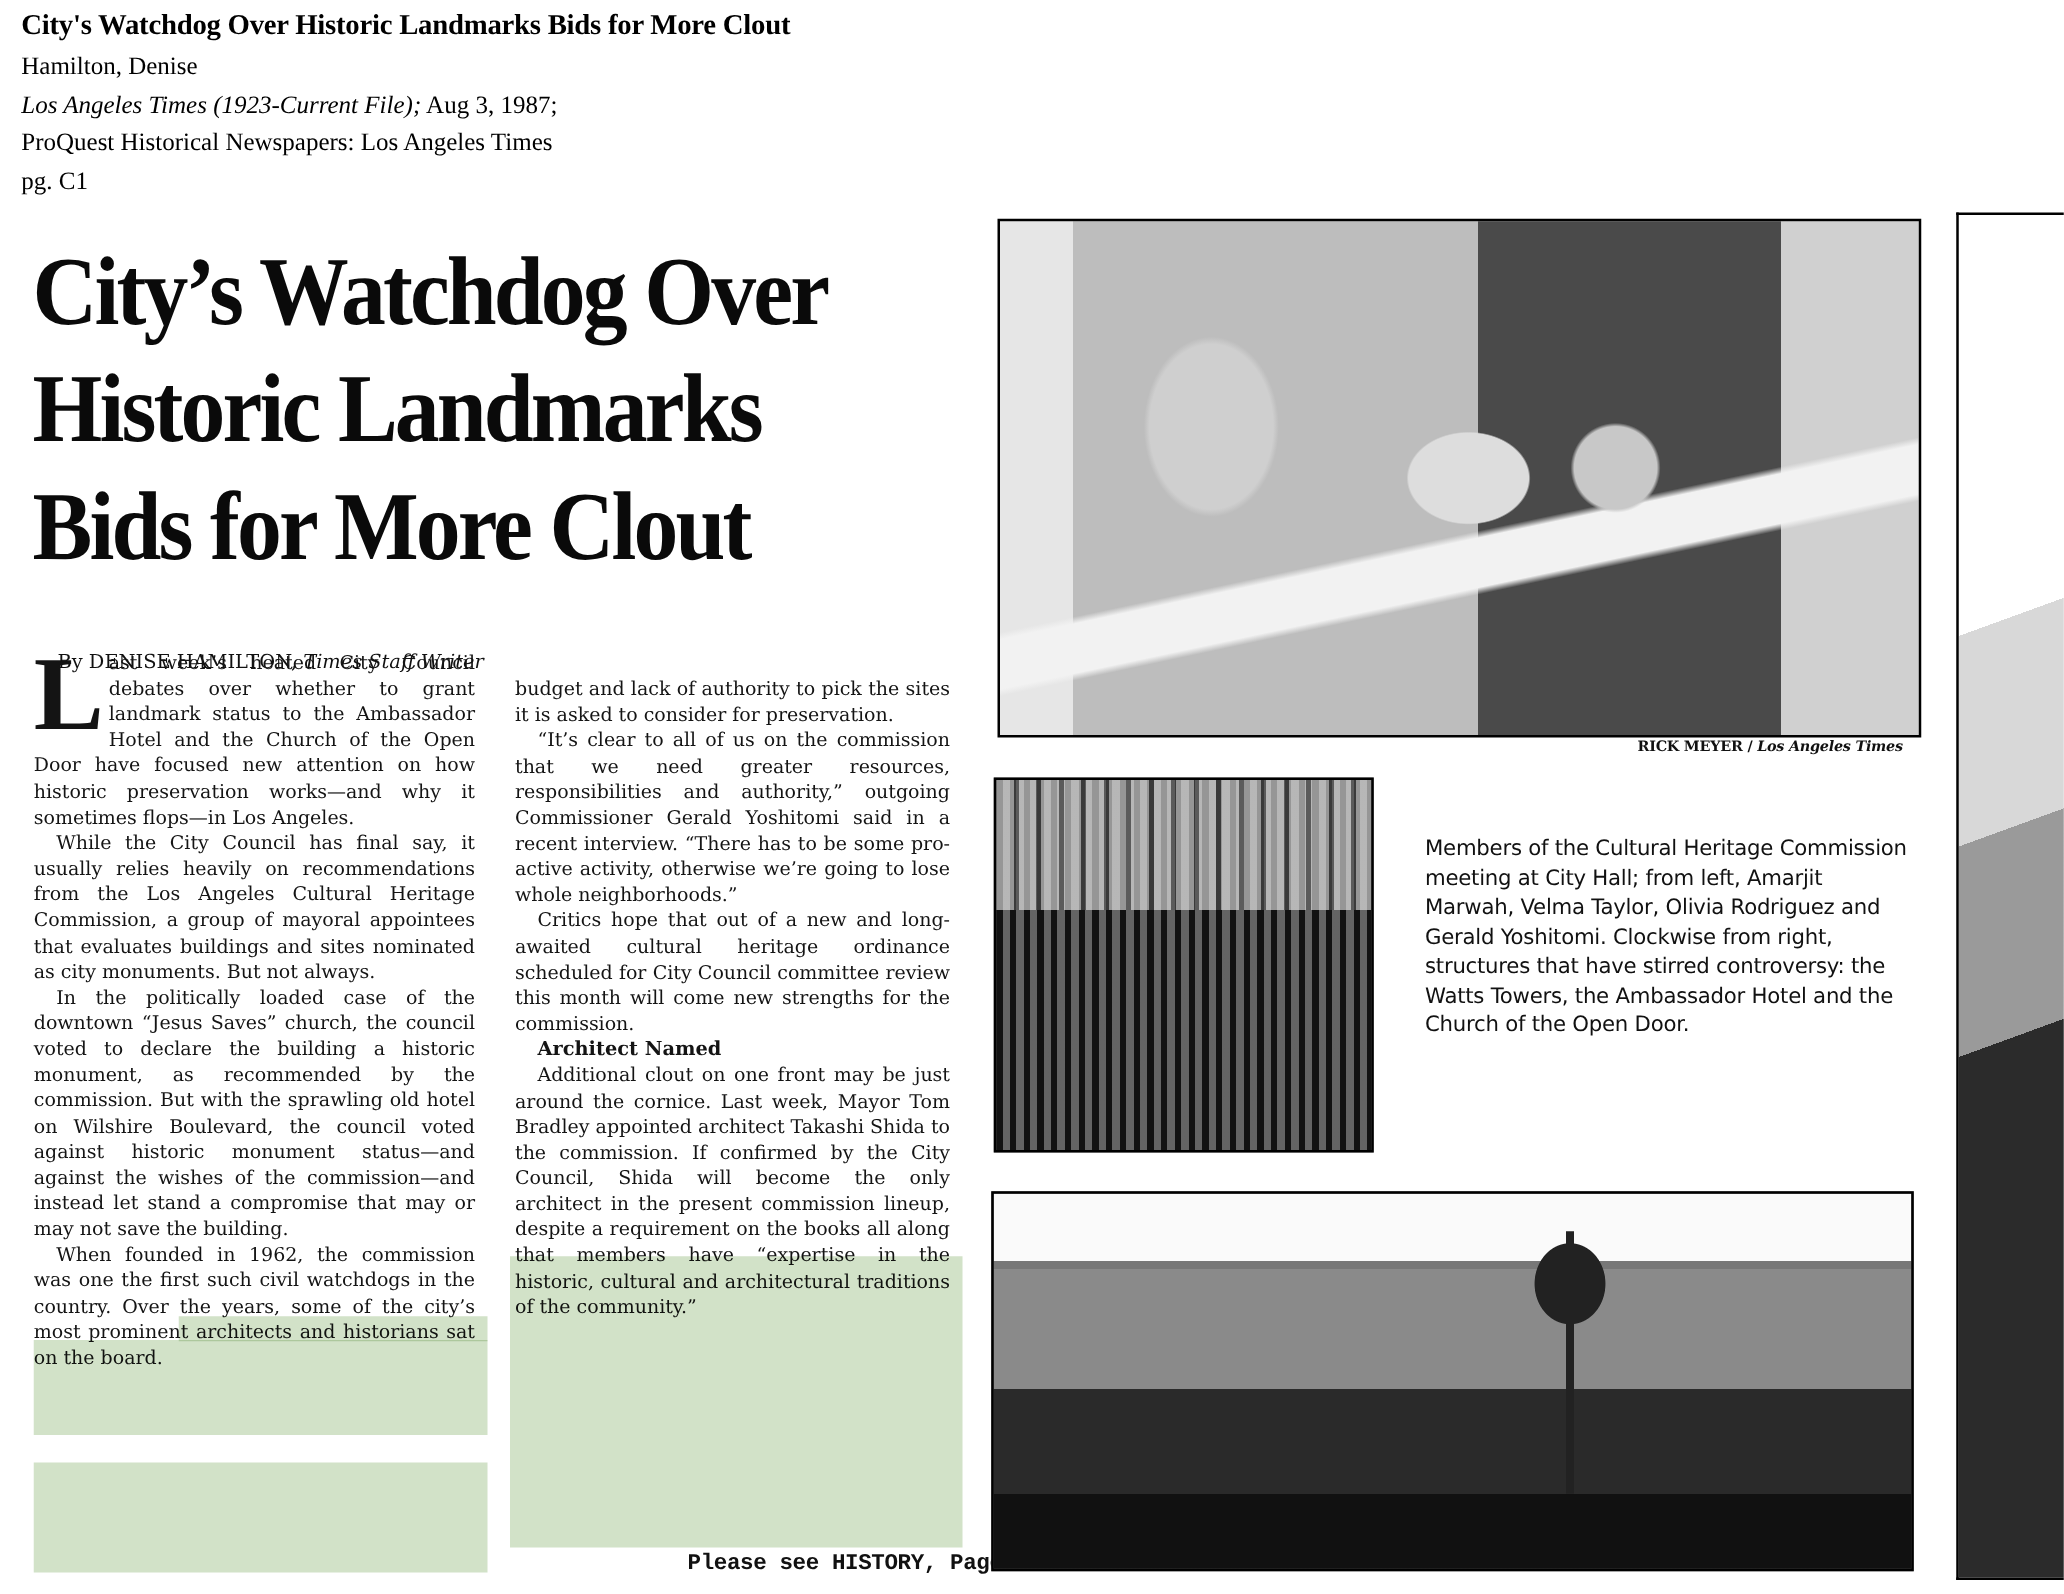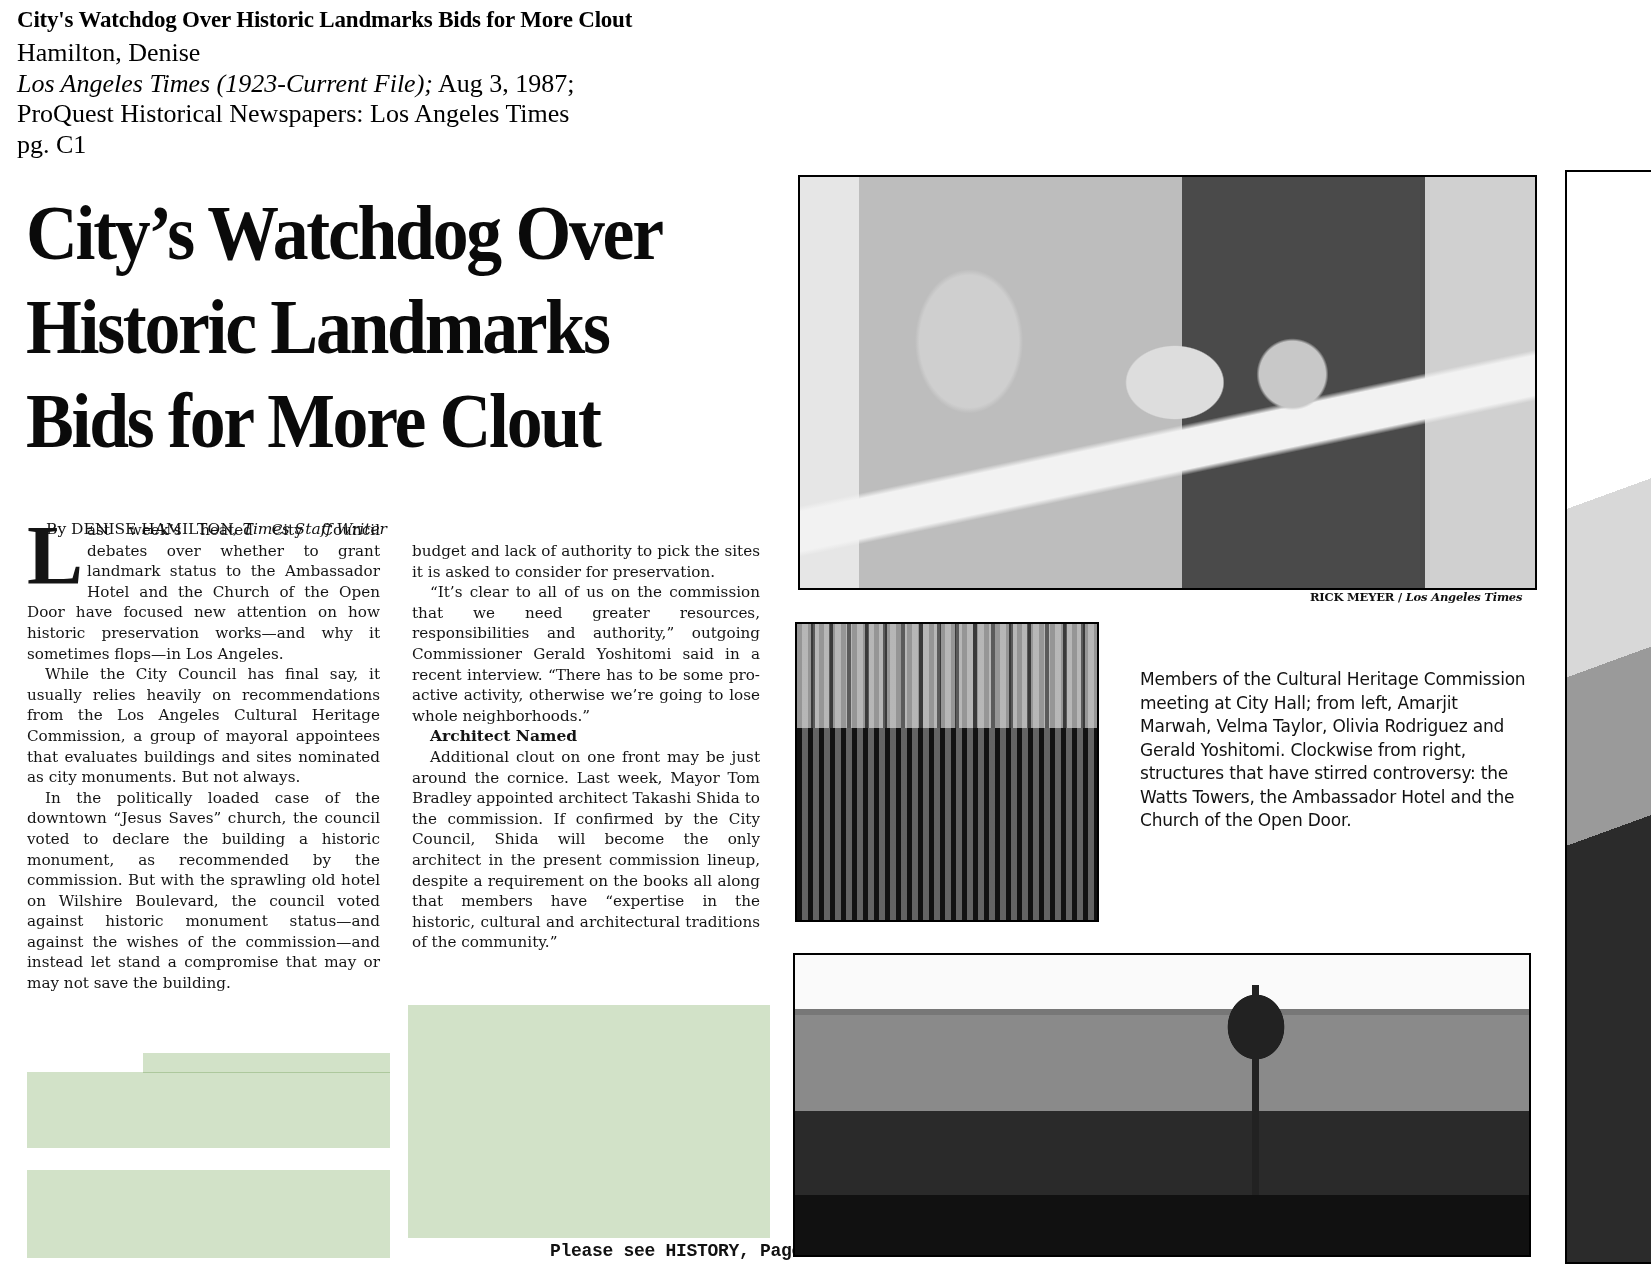--- a/index.html
+++ b/index.html
@@ -1,19 +1,19 @@
 <!DOCTYPE html>
 <html><head>
 <meta charset="utf-8">
 <style>
   html, body { margin: 0; padding: 0; background: #ffffff; }
   body { width: 1651px; height: 1275px; position: relative; overflow: hidden; color: #111; }
   .meta { position: absolute; left: 17px; top: 2px; font-family: "Liberation Serif", serif; color: #000; }
   .meta .t { font-weight: bold; font-size: 23px; line-height: 36px; letter-spacing: -0.2px; }
-  .meta .l { font-size: 26px; line-height: 30.5px; }
+  .meta .l { font-size: 20px; line-height: 30.5px; }
   .meta .i { font-style: italic; }
 
   .headline { position: absolute; left: 26px; top: 186px; width: 740px; font-family: "Liberation Serif", serif; font-weight: bold; font-size: 78px; line-height: 94px; letter-spacing: -2.5px; color: #0a0a0a; transform: scaleX(0.92); transform-origin: left top; }
   .headline div { white-space: nowrap; }
 
   .byline { position: absolute; left: 46px; top: 484px; font-family: "DejaVu Serif", serif; font-size: 15.5px; color: #111; margin-top: 36px; }
   .byline .role { font-style: italic; }
 
   .col { position: absolute; font-family: "DejaVu Serif", serif; font-size: 15.2px; line-height: 20.6px; text-align: justify; color: #141414; }
   .col p { margin: 0; text-indent: 18px; }
@@ -83,25 +83,27 @@
 <div class="byline">
   <span>By DENISE HAMILTON,</span><span class="role"> Times Staff Writer</span>
 </div>
 
 <div class="hl" style="left:385px; top:1068px; width:0;"></div>
 
 <div class="col col1">
   <p class="noind"><span class="dropcap">L</span><span>ast week’s heated City Council debates over whether to grant landmark status to the Ambassador Hotel and the Church of the Open Door have focused new attention on how historic preservation works—and why it sometimes flops—in Los Angeles.</span></p>
   <p>While the City Council has final say, it usually relies heavily on recommendations from the Los Angeles Cultural Heritage Commission, a group of mayoral appointees that evaluates buildings and sites nominated as city monuments. But not always.</p>
   <p>In the politically loaded case of the downtown “Jesus Saves” church, the council voted to declare the building a historic monument, as recommended by the commission. But with the sprawling old hotel on Wilshire Boulevard, the council voted against historic monument status—and against the wishes of the commission—and instead let stand a compromise that may or may not save the building.</p>
+  <p>When founded in 1962, the commission was one the first such civil watchdogs in the country. Over the years, some of the city’s most prominent architects and historians sat on the board.</p>
 </div>
 
 <div class="col col2">
   <p class="noind">budget and lack of authority to pick the sites it is asked to consider for preservation.</p>
   <p>“It’s clear to all of us on the commission that we need greater resources, responsibilities and authority,” outgoing Commissioner Gerald Yoshitomi said in a recent interview. “There has to be some pro-active activity, otherwise we’re going to lose whole neighborhoods.”</p>
+  <p>Critics hope that out of a new and long-awaited cultural heritage ordinance scheduled for City Council committee review this month will come new strengths for the commission.</p>
   <p class="subhead">Architect Named</p>
   <p>Additional clout on one front may be just around the cornice. Last week, Mayor Tom Bradley appointed architect Takashi Shida to the commission. If confirmed by the City Council, Shida will become the only architect in the present commission lineup, despite a requirement on the books all along that members have “expertise in the historic, cultural and architectural traditions of the community.”</p>
 </div>
 
 <div class="hl" style="left:395px; top:1065px; width:0; height:0;"></div>
 <div class="hl" style="left:27px; top:1072px; width:363px; height:76px;"></div>
 <div class="hl" style="left:143px; top:1053px; width:247px; height:20px;"></div>
 <div class="hl" style="left:27px; top:1170px; width:363px; height:88px;"></div>
 <div class="hl" style="left:408px; top:1005px; width:362px; height:233px;"></div>
 

